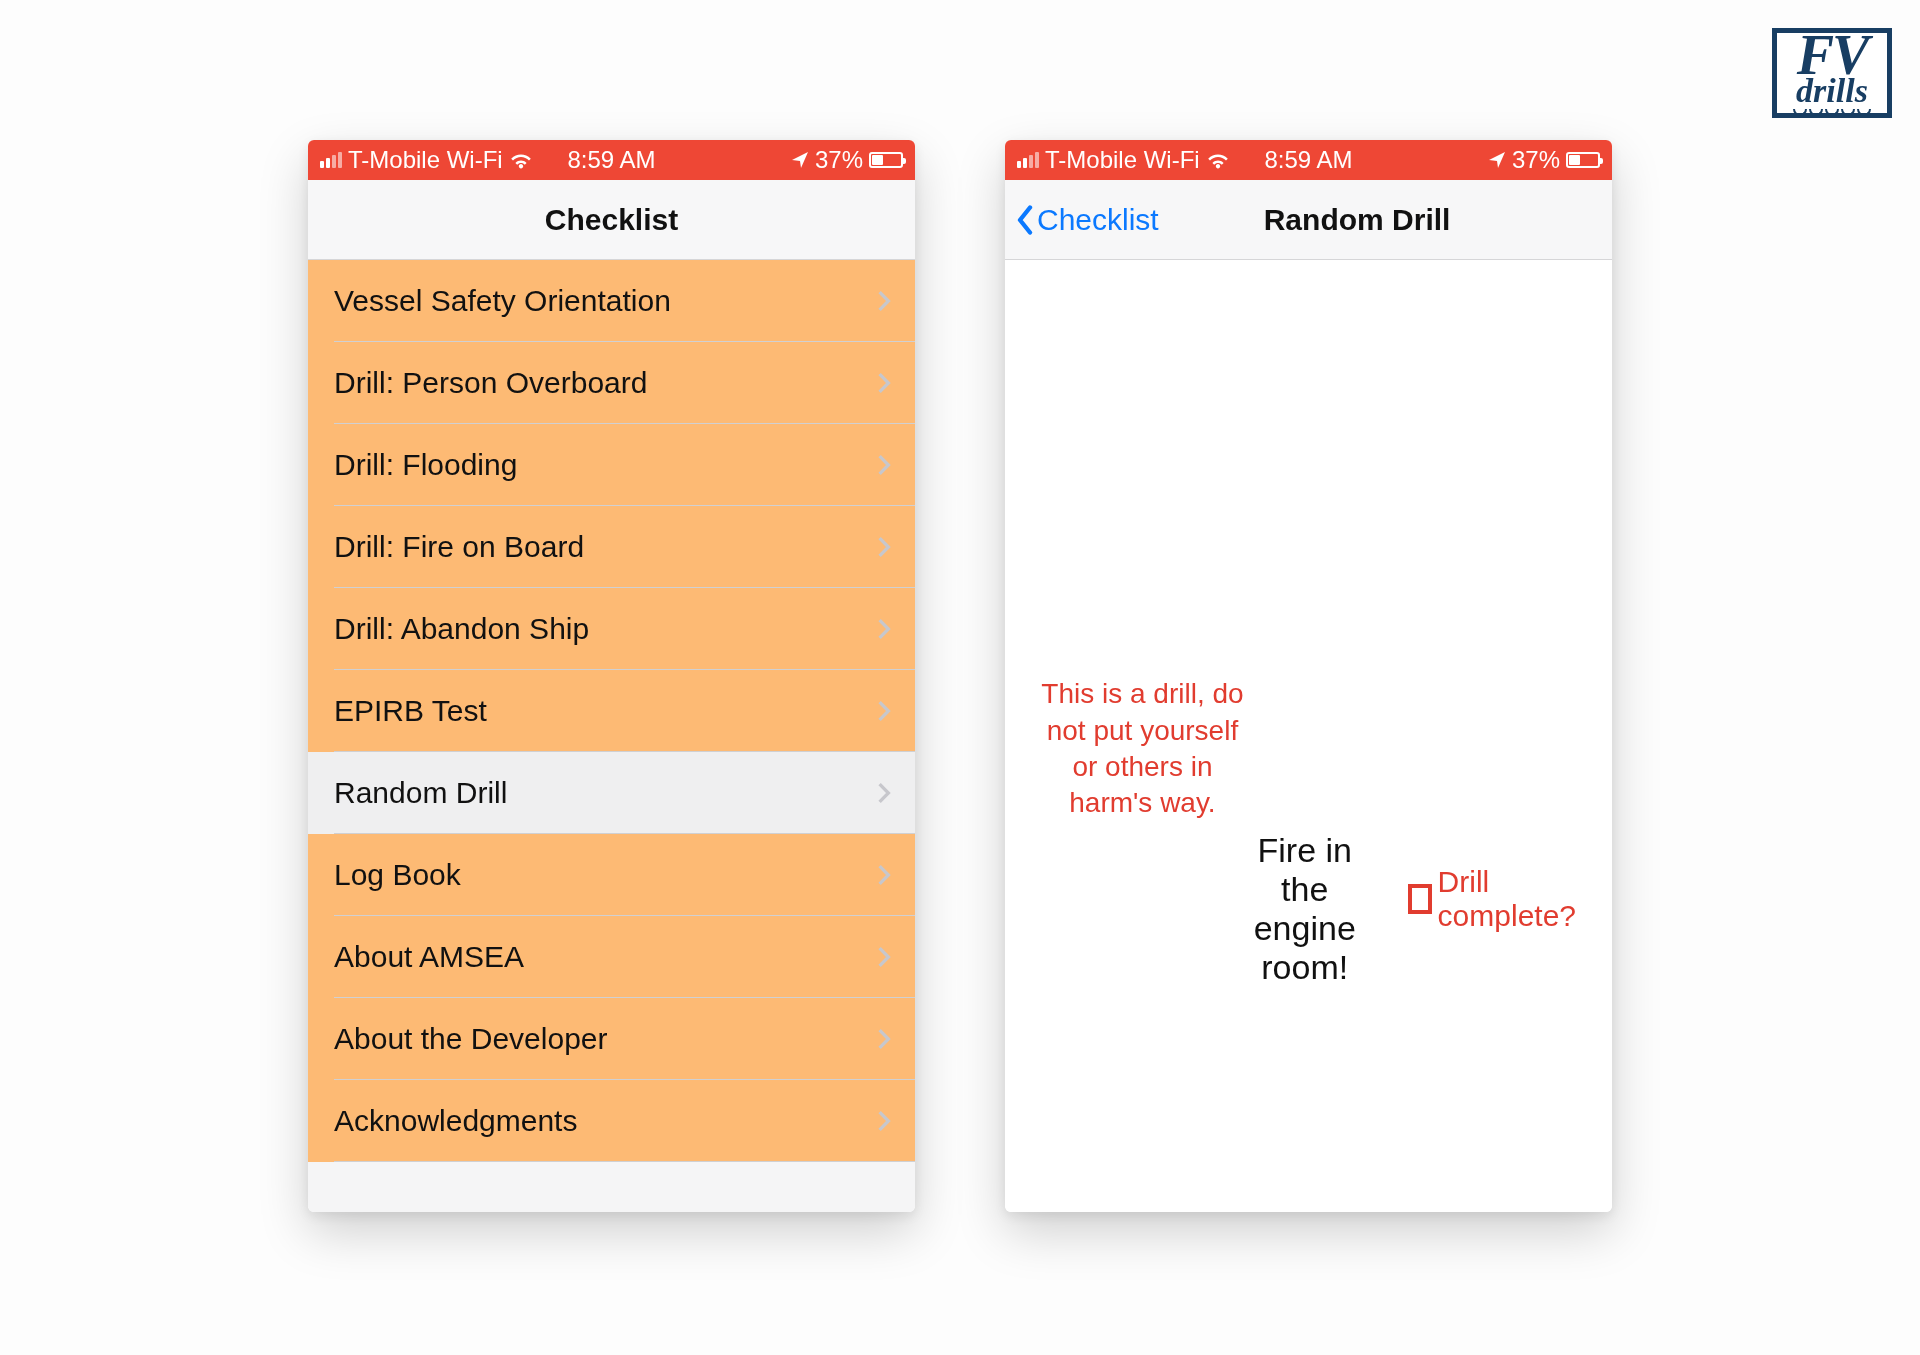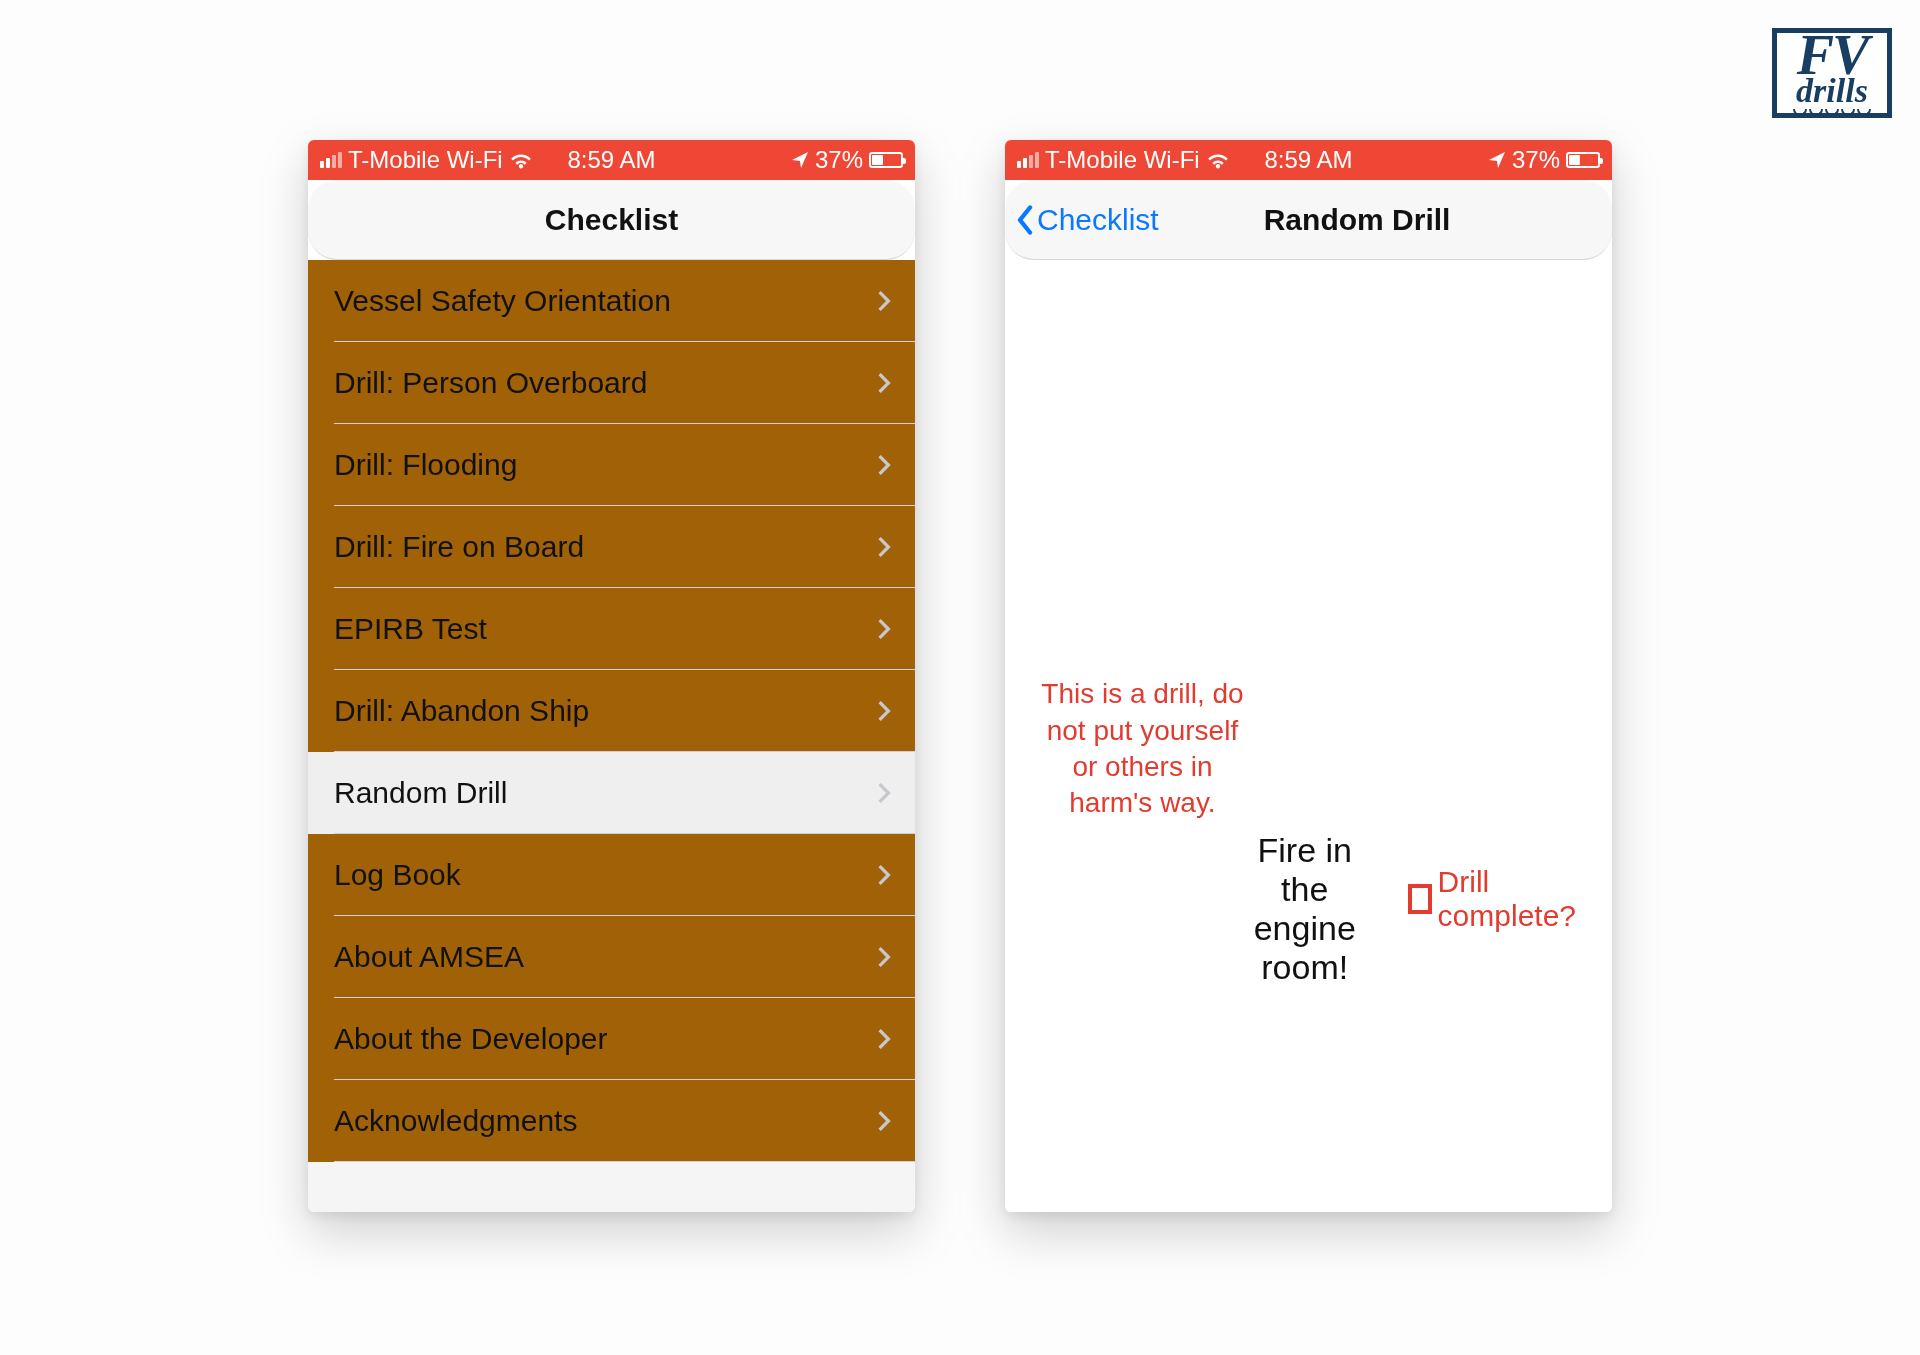--- a/index.html
+++ b/index.html
@@ -98,21 +98,20 @@
   .loc-icon svg { display:block; }
 
   
   .nav-bar {
     height: 80px;
     background: #f7f7f8;
     border-bottom: 1px solid #d6d6d8;
     display: flex;
     align-items: center;
     position: relative;
-    border-radius: 29px;
   }
   .nav-title {
     position: absolute; left: 50%; transform: translateX(-50%);
     font-size: 30px; font-weight: 700; color: #111;
   }
   .nav-title.offset { left: 58%; }
   .nav-back {
     display: flex; align-items: center; gap: 2px;
     color: #0b79ff; font-size: 30px; padding-left: 10px;
     cursor: pointer;
@@ -120,21 +119,21 @@
   .nav-back svg { display:block; }
 
   
   .list {
     flex: 1;
     background: #f5f5f6;
     overflow: hidden;
   }
   .list-row {
     height: 82px;
-    background: #a16207;
+    background: #fdba74;
     display: flex;
     align-items: center;
     justify-content: space-between;
     padding: 0 24px 0 26px;
     font-size: 30px;
     color: #111;
     position: relative;
     cursor: pointer;
   }
   .list-row::after {
@@ -248,29 +247,29 @@
       </div>
       <div class="list-row">
         <span>Drill: Fire on Board</span>
         <span class="chev">
             <svg width="14" height="22" viewBox="0 0 12 20">
               <path fill="none" stroke="#c7c7cc" stroke-width="3" d="M2 2l8 8-8 8"></path>
             </svg>
           </span>
       </div>
       <div class="list-row">
+        <span>Drill: Abandon Ship</span>
+        <span class="chev">
+            <svg width="14" height="22" viewBox="0 0 12 20">
+              <path fill="none" stroke="#c7c7cc" stroke-width="3" d="M2 2l8 8-8 8"></path>
+            </svg>
+          </span>
+      </div>
+      <div class="list-row">
         <span>EPIRB Test</span>
-        <span class="chev">
-            <svg width="14" height="22" viewBox="0 0 12 20">
-              <path fill="none" stroke="#c7c7cc" stroke-width="3" d="M2 2l8 8-8 8"></path>
-            </svg>
-          </span>
-      </div>
-      <div class="list-row">
-        <span>Drill: Abandon Ship</span>
         <span class="chev">
             <svg width="14" height="22" viewBox="0 0 12 20">
               <path fill="none" stroke="#c7c7cc" stroke-width="3" d="M2 2l8 8-8 8"></path>
             </svg>
           </span>
       </div>
       <div class="list-row selected">
         <span>Random Drill</span>
         <span class="chev">
             <svg width="14" height="22" viewBox="0 0 12 20">

